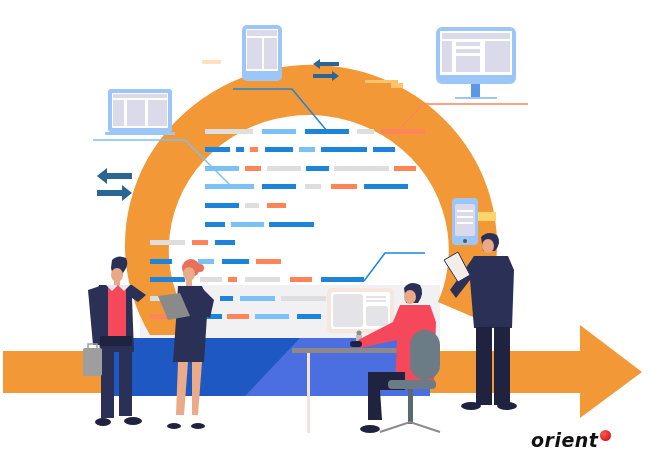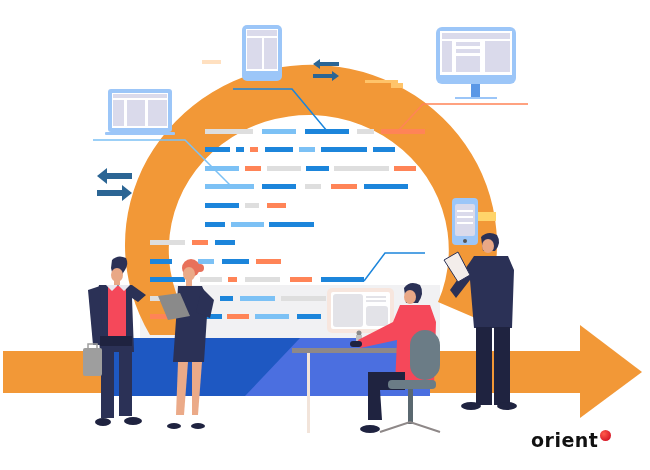--- a/index.html
+++ b/index.html
@@ -1,19 +1,19 @@
 <!DOCTYPE html>
 <html><head>
 <meta charset="utf-8">
 <style>
   html,body{margin:0;padding:0;background:#ffffff;}
   body{width:650px;height:470px;overflow:hidden;position:relative;font-family:"DejaVu Sans",sans-serif;}
   #scene{position:absolute;left:0;top:0;width:650px;height:470px;}
   .logo{position:absolute;left:531px;top:428px;height:24px;display:flex;align-items:flex-start;}
-  .logo-text{font-family:"DejaVu Sans",sans-serif;font-weight:bold;font-size:19px;letter-spacing:0.5px;color:#111111;line-height:24px;}
+  .logo-text{font-family:"DejaVu Sans",sans-serif;font-weight:bold;font-size:19px;letter-spacing:0.5px;color:#111111;line-height:24px;font-style:italic;}
   .logo-dot{width:11px;height:11px;border-radius:50%;background:radial-gradient(circle at 35% 35%,#ff5a4a,#c8001a);margin-left:2px;margin-top:2px;}
 </style>
 </head>
 <body>
 
 <svg id="scene" viewBox="0 0 650 470" xmlns="http://www.w3.org/2000/svg">
 
   <rect x="140" y="285" width="300" height="55" fill="#F1F1F3"></rect>
 
   <g>

